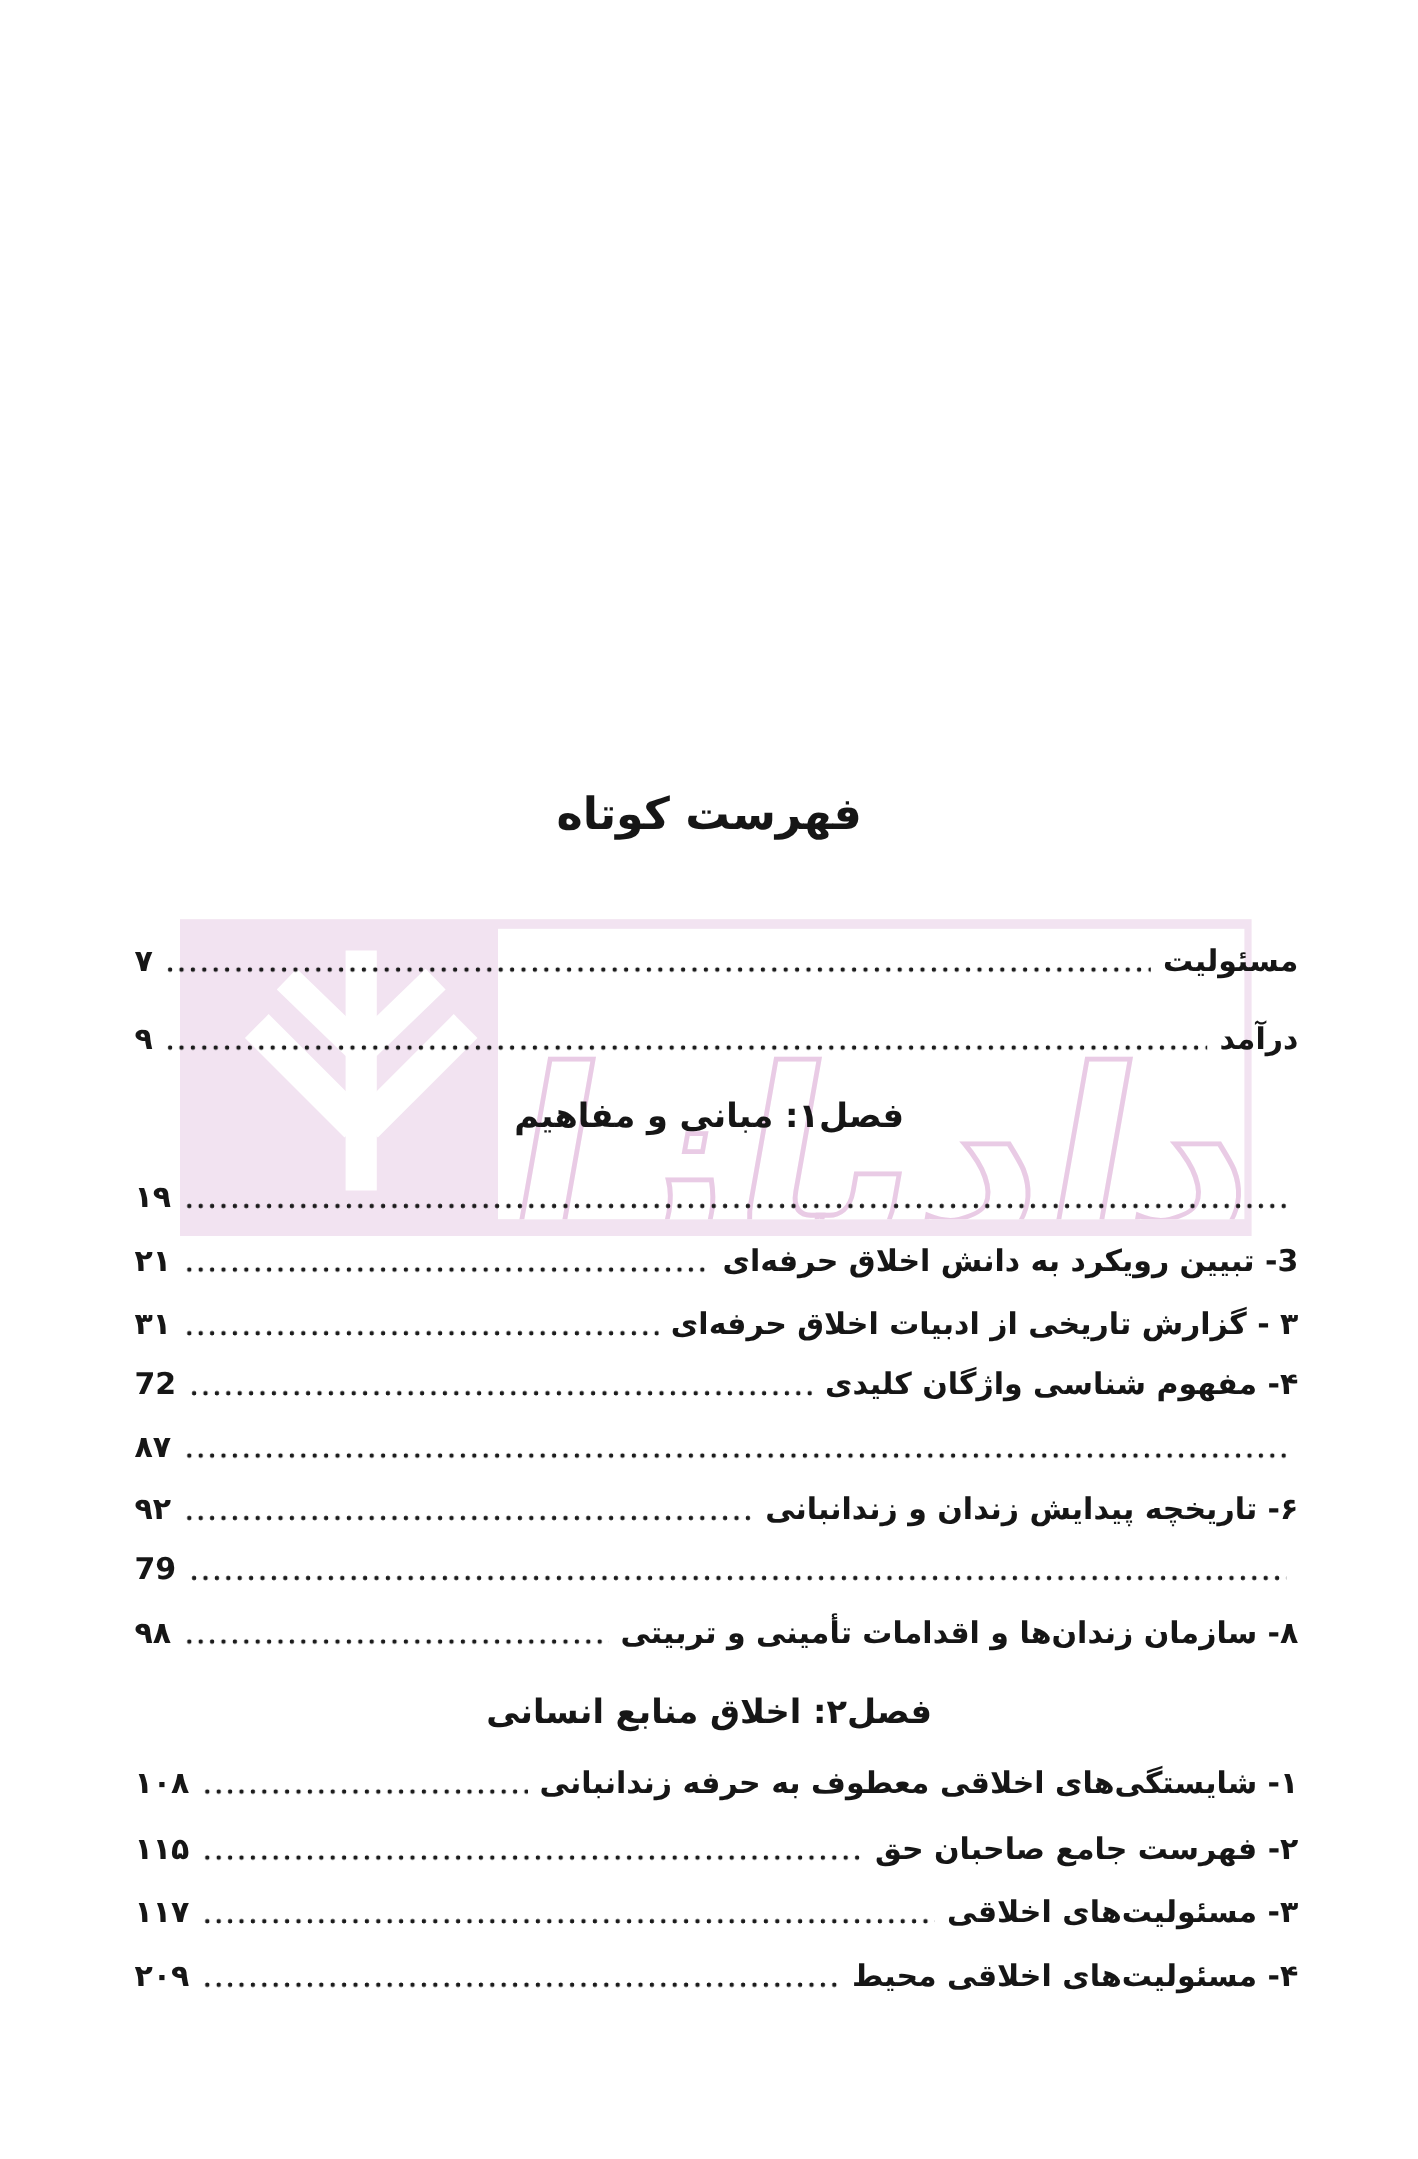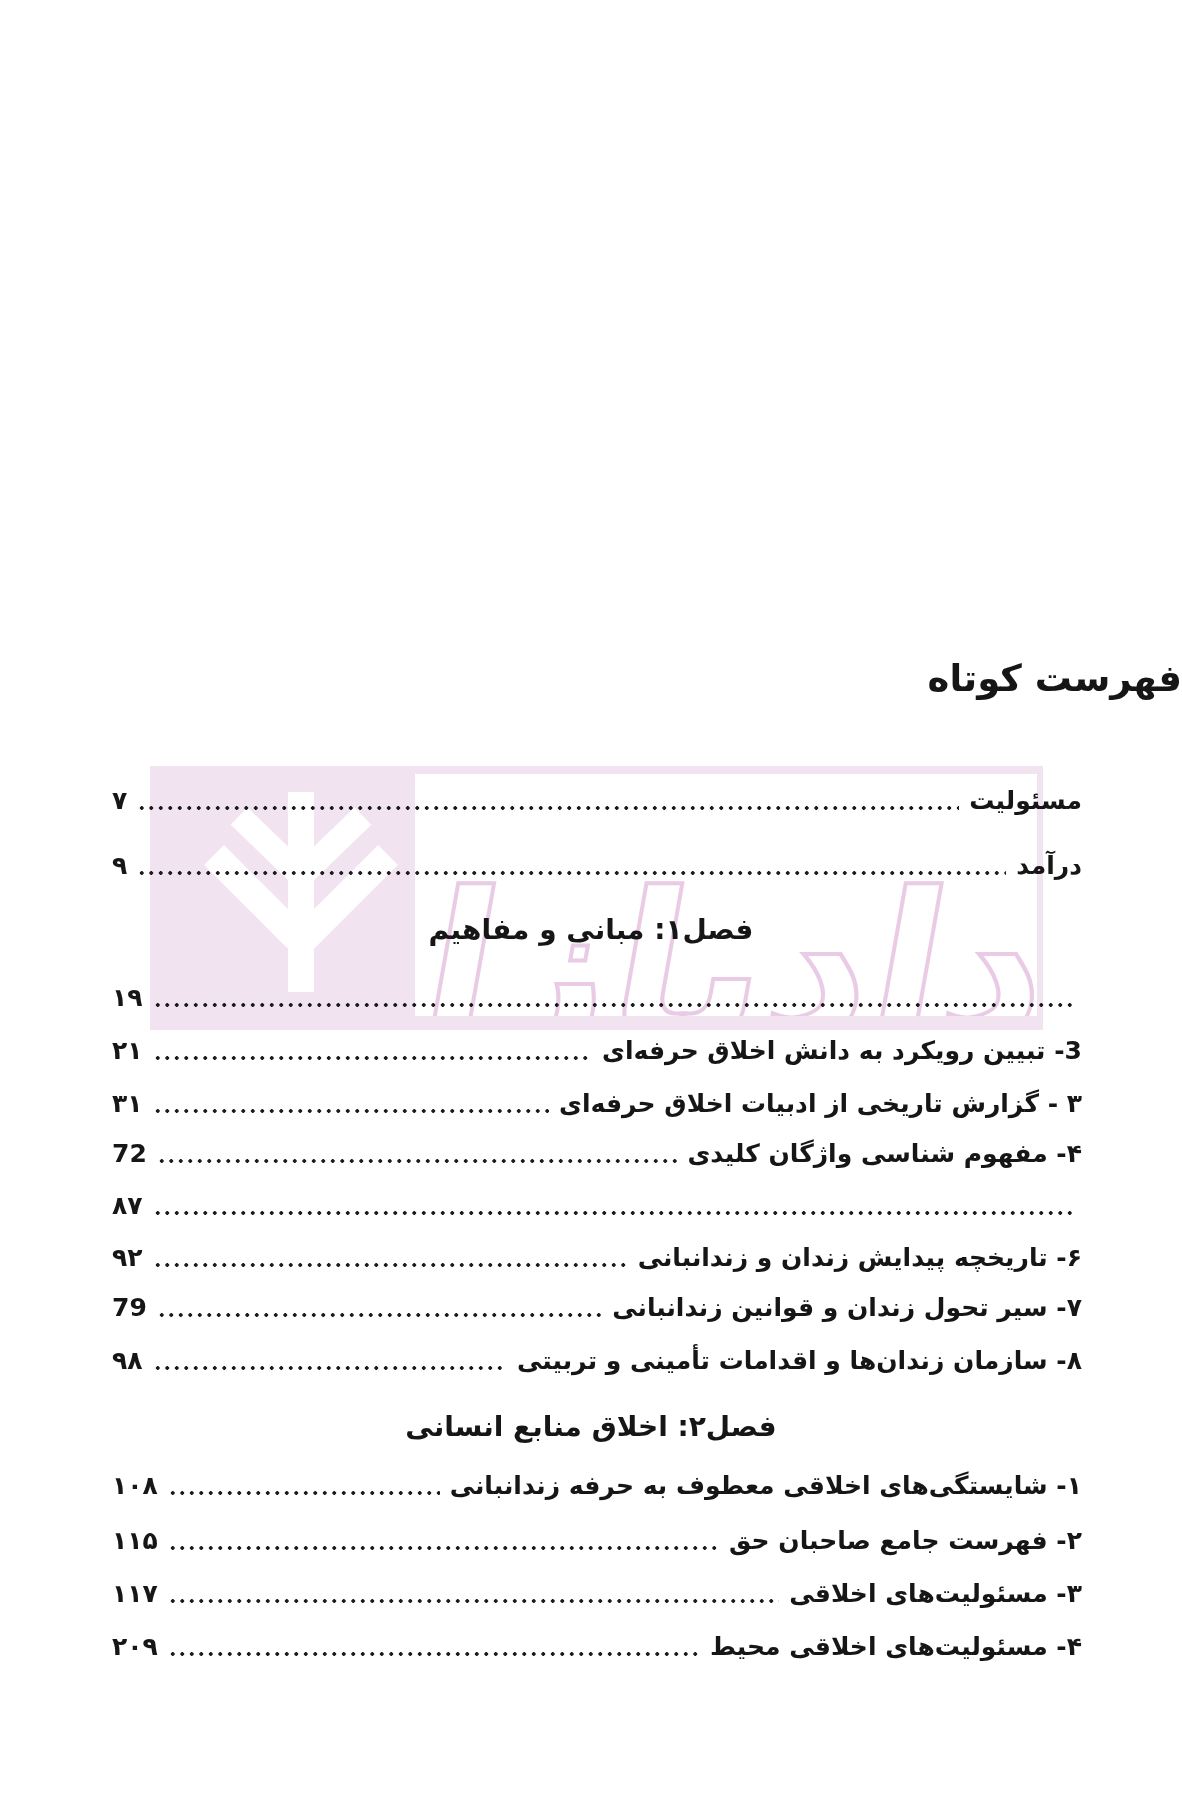--- a/index.html
+++ b/index.html
@@ -34,21 +34,21 @@
     transform:skewX(-10deg);
   }
 
   
   .content{
     position:absolute;inset:0;z-index:2;
     direction:rtl;color:#161616;
   }
   .doc-title{
     position:absolute;top:655px;left:0;right:0;
-    font-size:37px;font-weight:bold;line-height:1.3;
+    text-align:center;font-size:37px;font-weight:bold;line-height:1.3;
   }
   .chapter-heading{
     position:absolute;left:0;right:0;
     text-align:center;font-size:28px;font-weight:bold;
   }
   .toc-row{
     position:absolute;right:100px;left:112px;height:44px;
     display:flex;align-items:center;
     font-size:25px;font-weight:bold;
   }
@@ -118,21 +118,20 @@
     <div class="toc-row" style="top:1183px">
       <span class="leader"></span>
       <span class="toc-page">۸۷</span>
     </div>
     <div class="toc-row" style="top:1235px">
       <span class="toc-title">۶- تاریخچه پیدایش زندان و زندانبانی</span>
       <span class="leader"></span>
       <span class="toc-page">۹۲</span>
     </div>
     <div class="toc-row" style="top:1285px">
-      <span class="toc-title">۷- سیر تحول زندان و قوانین زندانبانی</span>
       <span class="leader"></span>
       <span class="toc-page">79</span>
     </div>
     <div class="toc-row" style="top:1338px">
       <span class="toc-title">۸- سازمان زندان‌ها و اقدامات تأمینی و تربیتی</span>
       <span class="leader"></span>
       <span class="toc-page">۹۸</span>
     </div>
 
     <div class="chapter-heading" style="top:1410px">فصل۲: اخلاق منابع انسانی</div>

